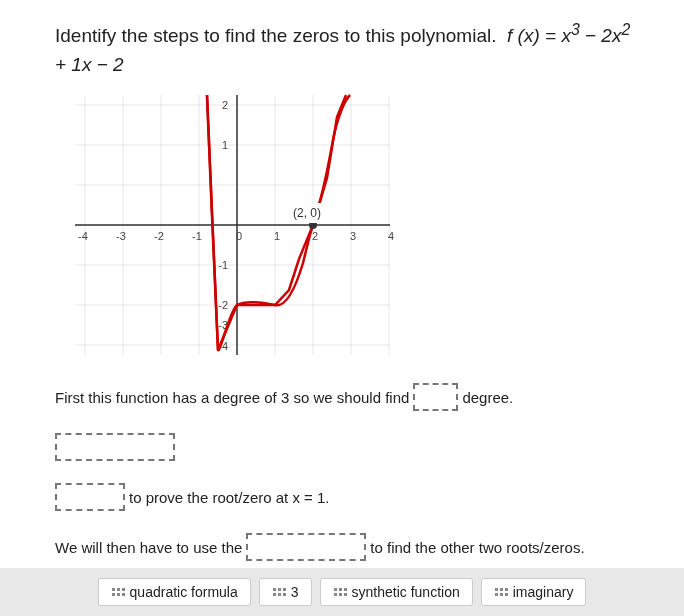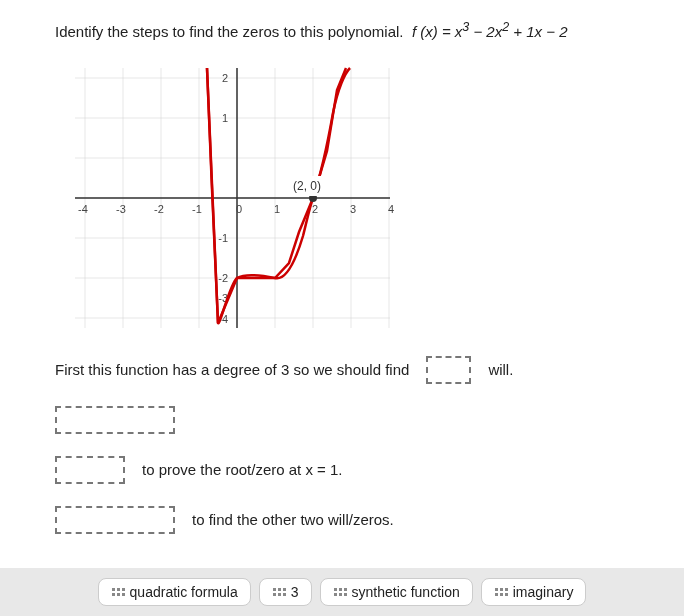--- a/index.html
+++ b/index.html
@@ -11,23 +11,23 @@
       min-height: 616px;
       color: #222;
     }
 
     .main-content {
       padding: 18px 40px 20px 55px;
       background: #fff;
     }
 
     .question-text {
-      font-size: 15px;
+      font-size: 19px;
       line-height: 1.5;
-      margin-bottom: 14px;
+      margin-bottom: 6px;
     }
 
     .math-formula {
       font-style: italic;
     }
 
     
     .graph-container {
       width: 340px;
       height: 280px;
@@ -48,42 +48,42 @@
       left: 0;
       width: 684px;
     }
 
     .answer-chip {
       display: flex;
       align-items: center;
       gap: 5px;
       background: #fff;
       border: 1px solid #ccc;
-      border-radius: 8px;
+      border-radius: 3px;
       padding: 5px 12px;
       font-size: 14px;
       cursor: pointer;
     }
 
     .answer-chip .dots {
       display: inline-block;
       width: 14px;
       height: 10px;
       background-image: radial-gradient(circle, #888 1.5px, transparent 1.5px);
       background-size: 5px 5px;
     }
 
     
     .para-line {
       margin-bottom: 22px;
       line-height: 1.8;
       display: flex;
-      align-items: flex-start;
+      align-items: center;
       flex-wrap: wrap;
-      gap: 17px;
+      gap: 4px;
     }
 
     .blank-box {
       display: inline-block;
       min-width: 70px;
       height: 28px;
       border: 2px dashed #777;
       background: #fff;
       vertical-align: middle;
     }
@@ -175,35 +175,36 @@
       <circle cx="258" cy="140" r="4" fill="#333"></circle>
 
       <rect x="225" y="118" width="54" height="20" fill="white" stroke="none"></rect>
       <text x="252" y="132" font-size="12" text-anchor="middle" fill="#333">(2, 0)</text>
     </svg>
   </div>
 
   <div class="para-line">
     <span>First this function has a degree of 3 so we should find</span>
     <span class="blank-box blank-box-narrow"></span>
-    <span>will.</span>
+    <span>degree.</span>
   </div>
 
   <div class="para-line">
     <span class="blank-box blank-box-wide"></span>
   </div>
 
   <div class="para-line">
     <span class="blank-box"></span>
     <span>to prove the root/zero at x = 1.</span>
   </div>
 
   <div class="para-line">
+    <span>We will then have to use the</span>
     <span class="blank-box blank-box-wide"></span>
-    <span>to find the other two will/zeros.</span>
+    <span>to find the other two roots/zeros.</span>
   </div>
 
 </div>
 
 <div class="answer-bar">
   <div class="answer-chip">
     <span class="dots"></span>
     <span>quadratic formula</span>
   </div>
   <div class="answer-chip">

